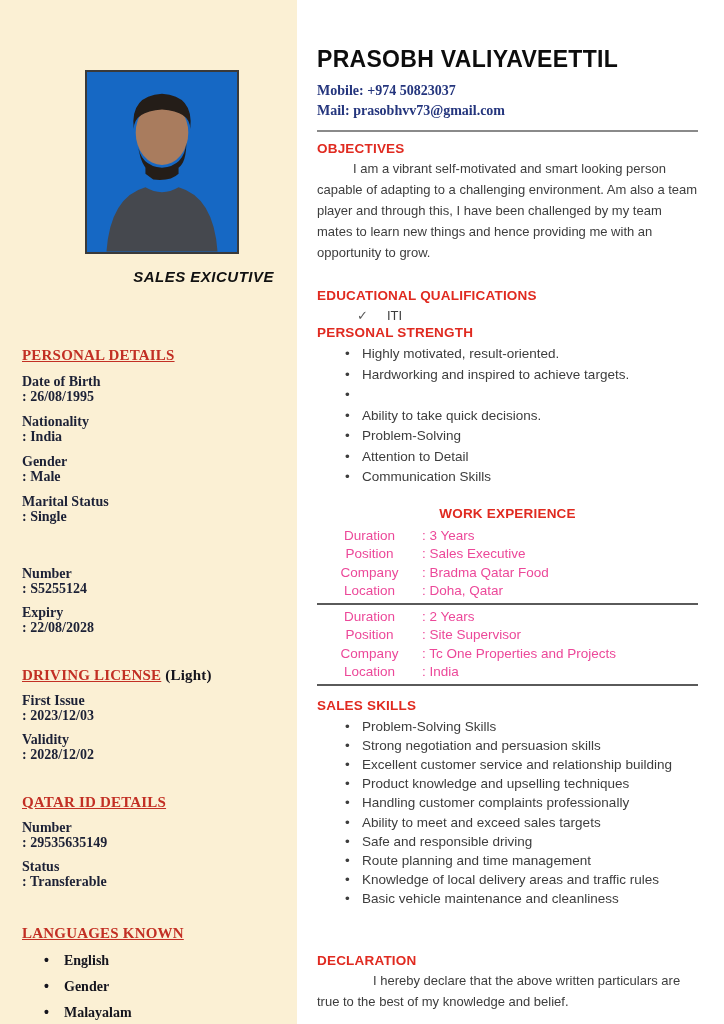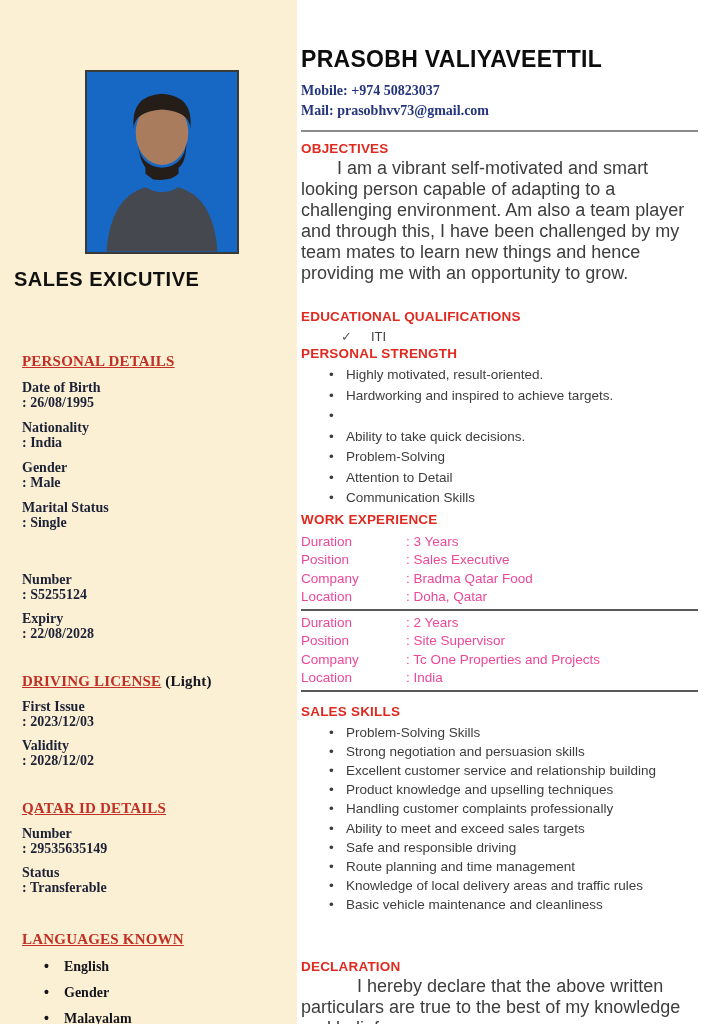--- a/index.html
+++ b/index.html
@@ -3,21 +3,21 @@
 <meta charset="utf-8">
 <style>
   * { margin:0; padding:0; box-sizing:border-box; }
   html,body { width:724px; height:1024px; overflow:hidden; background:#ffffff; }
   .page { position:relative; width:724px; height:1024px; display:flex; font-family:"Liberation Sans", sans-serif; }
 
   
   .sidebar { width:297px; height:1024px; background:#fbf0d4; padding:70px 0 0 22px; flex-shrink:0; }
   .photo { width:154px; height:184px; margin-left:63px; background:#1668c4; border:2px solid #3a3a3a; position:relative; overflow:hidden; }
   .photo svg { display:block; width:100%; height:100%; }
-  .job-title { width:260px; margin:14px 0 0 -8px; text-align:left; font-size:20px; font-weight:700; letter-spacing:0.5px; color:#111111; font-family:"Liberation Sans", sans-serif; }
+  .job-title { width:260px; margin:14px 0 0 -8px; text-align:right; font-size:15px; font-weight:700; letter-spacing:0.5px; color:#111111; font-family:"Liberation Sans", sans-serif;font-style:italic; }
 
   .side-sec { margin-top:0; font-family:"Liberation Serif", serif; color:#1c2136; }
   .side-head { font-family:"Liberation Serif", serif; font-size:15px; font-weight:700; color:#c22f24; letter-spacing:0.2px; }
   .side-head .u { text-decoration:underline; }
   .side-head .suffix { color:#14141d; text-decoration:none; font-weight:700; }
   .srow { display:flex; margin-top:9px; font-size:14px; font-weight:700; line-height:15px;flex-direction:column; }
   .srow .slabel { width:130px; flex-shrink:0; }
   .srow.narrow .slabel { width:88px; }
   .srow .svalue { white-space:nowrap; }
 
@@ -27,44 +27,44 @@
   .sec-driving  { margin-top:32px; }
   .sec-qatar    { margin-top:32px; }
   .sec-langs    { margin-top:36px; }
   .side-head { margin-bottom:4px; }
 
   .lang-list { list-style:none; margin-top:8px; }
   .lang-list li { display:flex; align-items:flex-start; font-size:14px; font-weight:700; font-family:"Liberation Serif", serif; color:#14141d; margin-top:11px; line-height:15px; }
   .lang-list .bullet { width:20px; margin-left:22px; flex-shrink:0; font-family:"Liberation Sans", sans-serif; }
 
   
-  .main { flex:1; padding:46px 26px 0 4px; color:#3a3a3a; }
+  .main { flex:1; padding:46px 26px 0 20px; color:#3a3a3a; }
   .name { font-size:23px; font-weight:700; color:#0d0d0d; letter-spacing:0.3px; font-family:"Liberation Sans", sans-serif; }
   .contact { margin-top:8px; font-family:"Liberation Serif", serif; font-weight:700; font-size:14px; color:#24357d; }
   .contact div { line-height:20px; }
   .rule { height:2px; background:#8a8a8a; margin-top:9px; }
 
   .m-head { font-size:13.5px; font-weight:700; color:#e02a20; letter-spacing:0.2px; }
-  .body-text { font-size:18px; line-height:21px; color:#3d3d3d; }
+  .body-text { font-size:13px; line-height:21px; color:#3d3d3d; }
 
   .sec-objectives { margin-top:9px; }
   .sec-objectives p { text-indent:36px; margin-top:2px; }
 
   .sec-education { margin-top:25px; }
   .edu-row { display:flex; margin-top:4px; font-size:13px; color:#3d3d3d; line-height:18px; }
   .edu-row .check { margin-left:40px; width:30px; color:#5a5a5a; }
 
   .sec-strength { }
   .blist { list-style:none; margin-top:4px; }
   .blist li { display:flex; align-items:flex-start; font-size:13.5px; color:#3d3d3d; }
   .blist .bullet { margin-left:28px; width:17px; flex-shrink:0; }
   .sec-strength .blist li { line-height:20.5px; }
   .sec-skills .blist li { line-height:19.2px; }
 
-  .sec-work { margin-top:3px; }
+  .sec-work { margin-top:18px;text-align:center; }
   .xp-table { margin-top:6px; }
   .xp-row { display:flex; font-size:13.5px; line-height:18.5px; color:#ec4899; }
   .xp-row .xlabel { width:105px; flex-shrink:0; }
   .xp-divider { height:2px; background:#5a5a5a; margin:2px 0 3px 0; }
 
   .sec-skills { margin-top:12px; }
 
   .sec-declaration { margin-top:44px; }
   .sec-declaration p { text-indent:56px; margin-top:2px; }
 </style>

